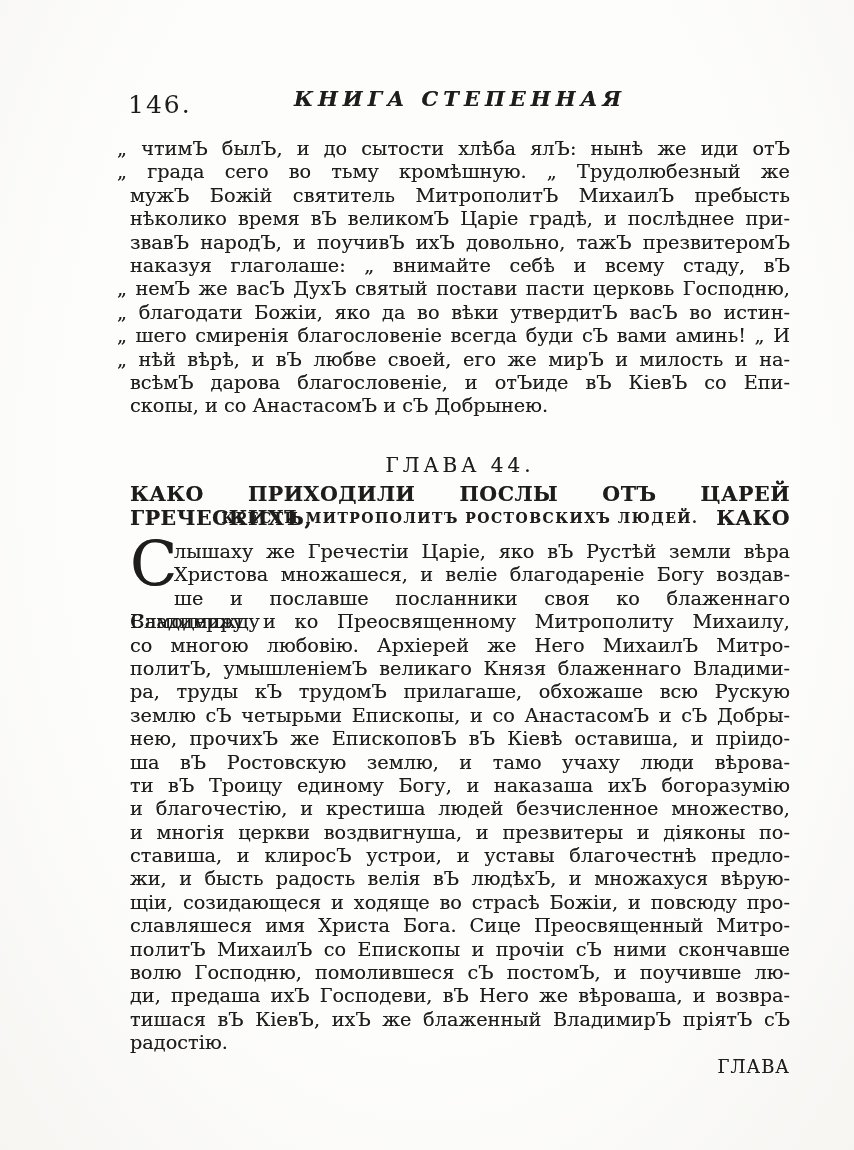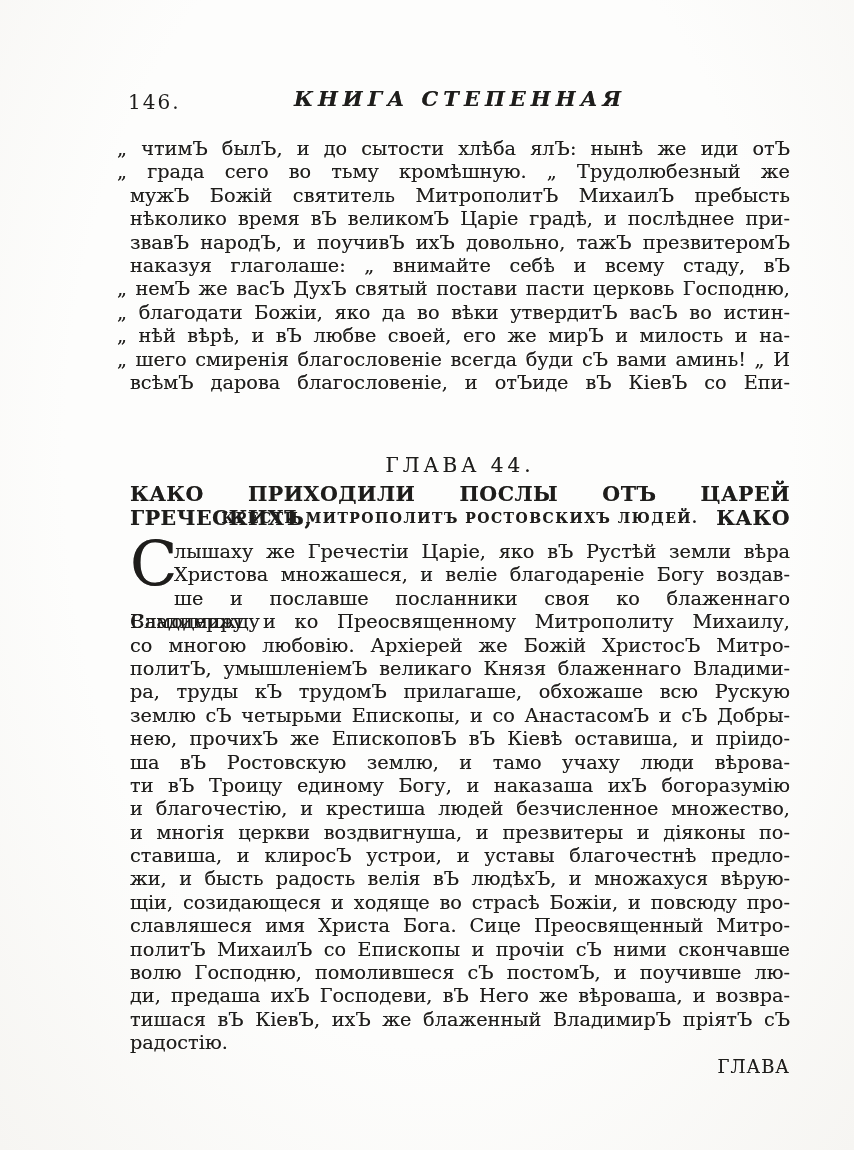--- a/index.html
+++ b/index.html
@@ -10,21 +10,21 @@
     background: #fcfcfa;
     background-image: radial-gradient(ellipse at 50% 40%, #fdfdfc 60%, #f6f5f2 100%);
     font-family: "DejaVu Serif", "Liberation Serif", serif;
     color: #1e1d1b;
     overflow: hidden;
   }
   .col { position: absolute; left: 130px; width: 660px; }
 
   .page-number {
     position: absolute; left: 128px; top: 90px;
-    font-size: 20px; letter-spacing: 2px;
+    font-size: 25px; letter-spacing: 2px;
   }
   .running-title {
     position: absolute; left: 130px; width: 660px; top: 86px;
     text-align: center;
     font-style: italic; font-weight: bold;
     font-size: 21px; letter-spacing: 5px;
     text-shadow: 0 0 0.5px rgba(30,29,27,.6);
   }
 
   .bodytext { font-size: 19.3px; }
@@ -84,38 +84,39 @@
 
   <div id="para1" class="col bodytext">
       <div class="line hang">„ чтимЪ былЪ, и до сытости хлѣба ялЪ: нынѣ же иди отЪ</div>
       <div class="line hang">„ града сего во тьму кромѣшную. „ Трудолюбезный же</div>
       <div class="line">мужЪ Божій святитель МитрополитЪ МихаилЪ пребысть</div>
       <div class="line">нѣколико время вЪ великомЪ Царіе градѣ, и послѣднее при-</div>
       <div class="line">звавЪ народЪ, и поучивЪ ихЪ довольно, тажЪ презвитеромЪ</div>
       <div class="line">наказуя глаголаше: „ внимайте себѣ и всему стаду, вЪ</div>
       <div class="line hang">„ немЪ же васЪ ДухЪ святый постави пасти церковь Господню,</div>
       <div class="line hang">„ благодати Божіи, яко да во вѣки утвердитЪ васЪ во истин-</div>
+      <div class="line hang">„ шего смиренія благословеніе всегда буди сЪ вами аминь! „ И</div>
       <div class="line hang">„ нѣй вѣрѣ, и вЪ любве своей, его же мирЪ и милость и на-</div>
-      <div class="line hang">„ шего смиренія благословеніе всегда буди сЪ вами аминь! „ И</div>
       <div class="line">всѣмЪ дарова благословеніе, и отЪиде вЪ КіевЪ со Епи-</div>
+      <div class="line last">скопы, и со АнастасомЪ и сЪ Добрынею.</div>
     </div>
 
   <div class="chapter-heading">ГЛАВА 44.</div>
 
   <div class="chapter-title-1">КАКО ПРИХОДИЛИ ПОСЛЫ ОТЪ ЦАРЕЙ ГРЕЧЕСКИХЪ, КАКО</div>
 
   <div class="chapter-title-2">КРЕСТИ МИТРОПОЛИТЪ РОСТОВСКИХЪ ЛЮДЕЙ.</div>
 
   <div id="para2" class="col bodytext">
     <span class="dropcap">С</span>
   <div class="line">лышаху же Гречестіи Царіе, яко вЪ Рустѣй земли вѣра</div>
       <div class="line">Христова множашеся, и веліе благодареніе Богу воздав-</div>
       <div class="line">ше и пославше посланники своя ко блаженнаго Самодержцу</div>
       <div class="line">Владимиру и ко Преосвященному Митрополиту Михаилу,</div>
-      <div class="line">со многою любовію. Архіерей же Божій ХристосЪ Митро-</div>
+      <div class="line">со многою любовію. Архіерей же Него МихаилЪ Митро-</div>
       <div class="line">политЪ, умышленіемЪ великаго Князя блаженнаго Владими-</div>
       <div class="line">ра, труды кЪ трудомЪ прилагаше, обхожаше всю Рускую</div>
       <div class="line">землю сЪ четырьми Епископы, и со АнастасомЪ и сЪ Добры-</div>
       <div class="line">нею, прочихЪ же ЕпископовЪ вЪ Кіевѣ оставиша, и пріидо-</div>
       <div class="line">ша вЪ Ростовскую землю, и тамо учаху люди вѣрова-</div>
       <div class="line">ти вЪ Троицу единому Богу, и наказаша ихЪ богоразумію</div>
       <div class="line">и благочестію, и крестиша людей безчисленное множество,</div>
       <div class="line">и многія церкви воздвигнуша, и презвитеры и діяконы по-</div>
       <div class="line">ставиша, и клиросЪ устрои, и уставы благочестнѣ предло-</div>
       <div class="line">жи, и бысть радость велія вЪ людѣхЪ, и множахуся вѣрую-</div>

